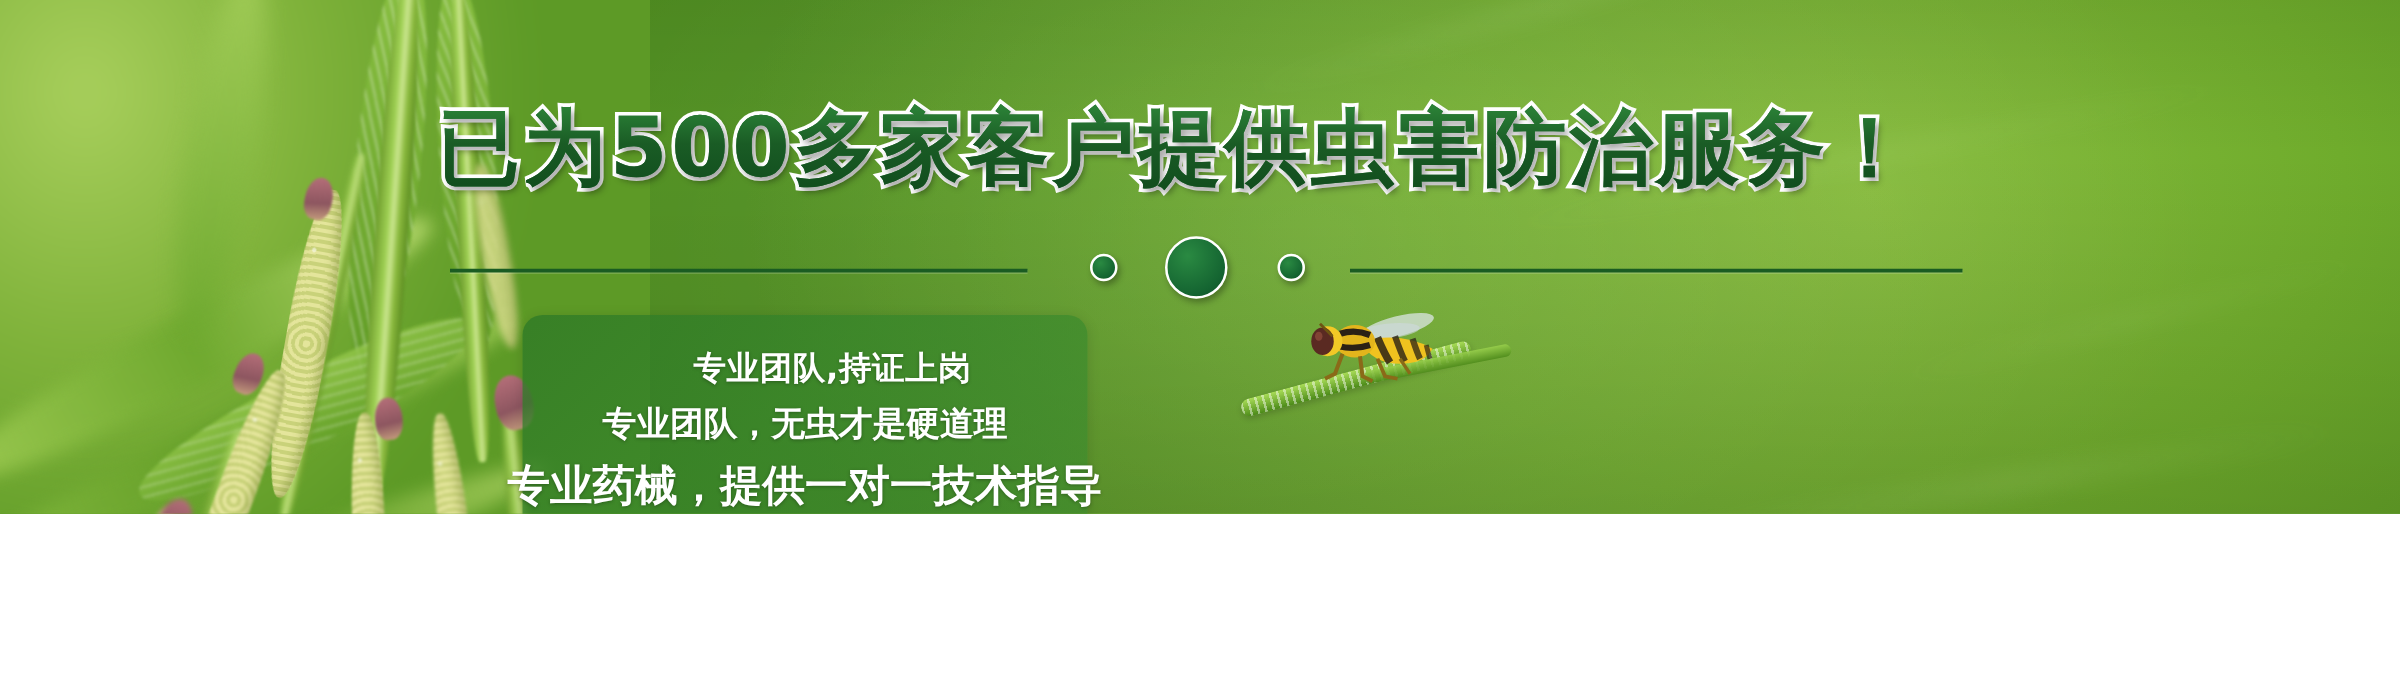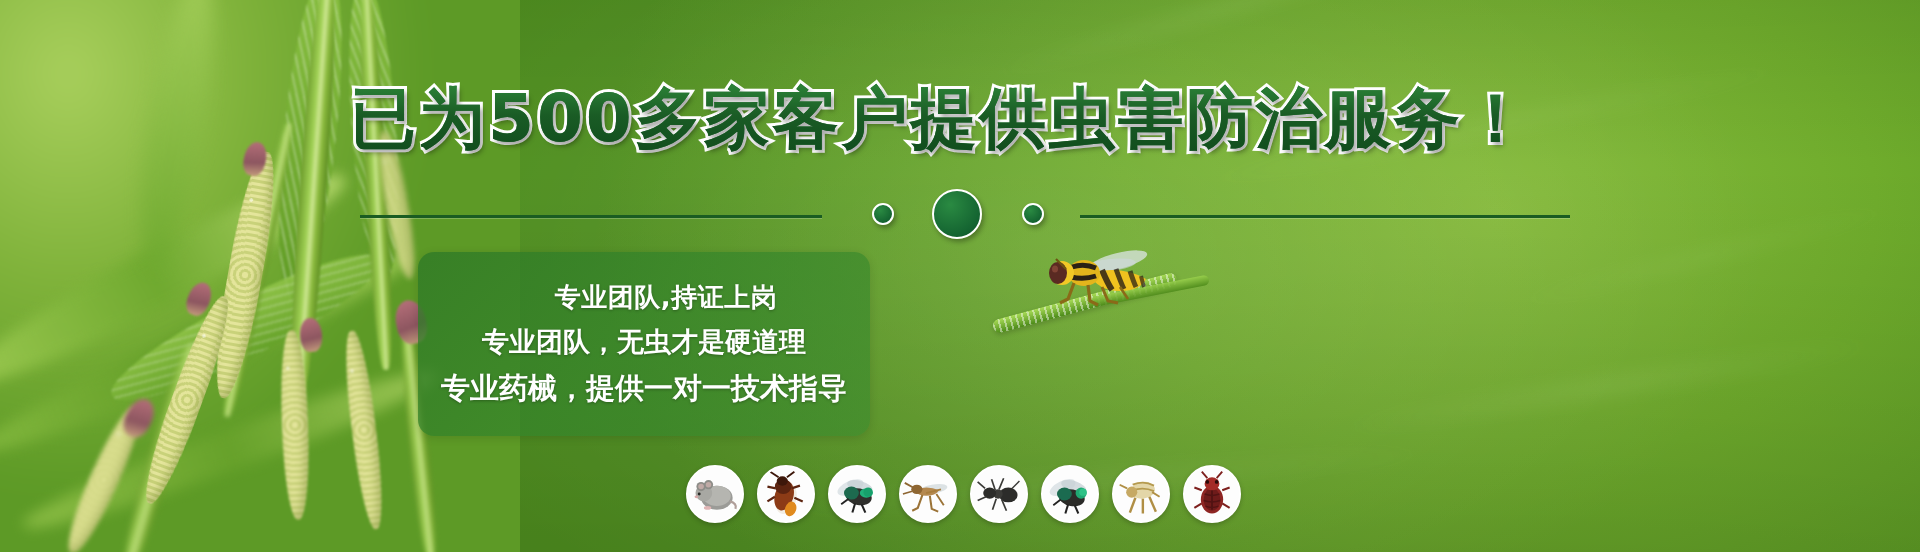--- a/index.html
+++ b/index.html
@@ -8,21 +8,21 @@
   html, body {
     width: 1920px;
     height: 552px;
     overflow: hidden;
     font-family: "Liberation Sans", "DejaVu Sans", sans-serif;
   }
 
   #banner {
     position: relative;
     width: 1920px;
-    height: 552px;
+    height: 411px;
     overflow: hidden;
     background: #6aaa27;
   }
 
   
   .bg-base {
     position: absolute;
     inset: 0;
     background:
       radial-gradient(ellipse 900px 620px at 78% 38%, #86bb3c 0%, #6fac2c 42%, #4f8f1f 100%),
@@ -227,21 +227,21 @@
     align-items: center;
     gap: 9px;
     color: #ffffff;
     font-weight: bold;
     text-shadow: 0 1px 3px rgba(0,0,0,.30);
     font-family: "DejaVu Sans", "Liberation Sans", sans-serif;
   }
   .promo-line { white-space: nowrap; }
   .pl-1 { font-size: 26px; letter-spacing: .5px; margin-left: 44px; }
   .pl-2 { font-size: 27px; letter-spacing: 0px; }
-  .pl-3 { font-size: 29px; letter-spacing: 0px; }
+  .pl-3 { font-size: 34px; letter-spacing: 0px; }
 
   
   .bullets {
     position: absolute;
     left: 1068px; top: 338px;
     display: flex;
     flex-direction: column;
     gap: 26px;
   }
   .bullet { display: flex; align-items: center; gap: 13px; }

